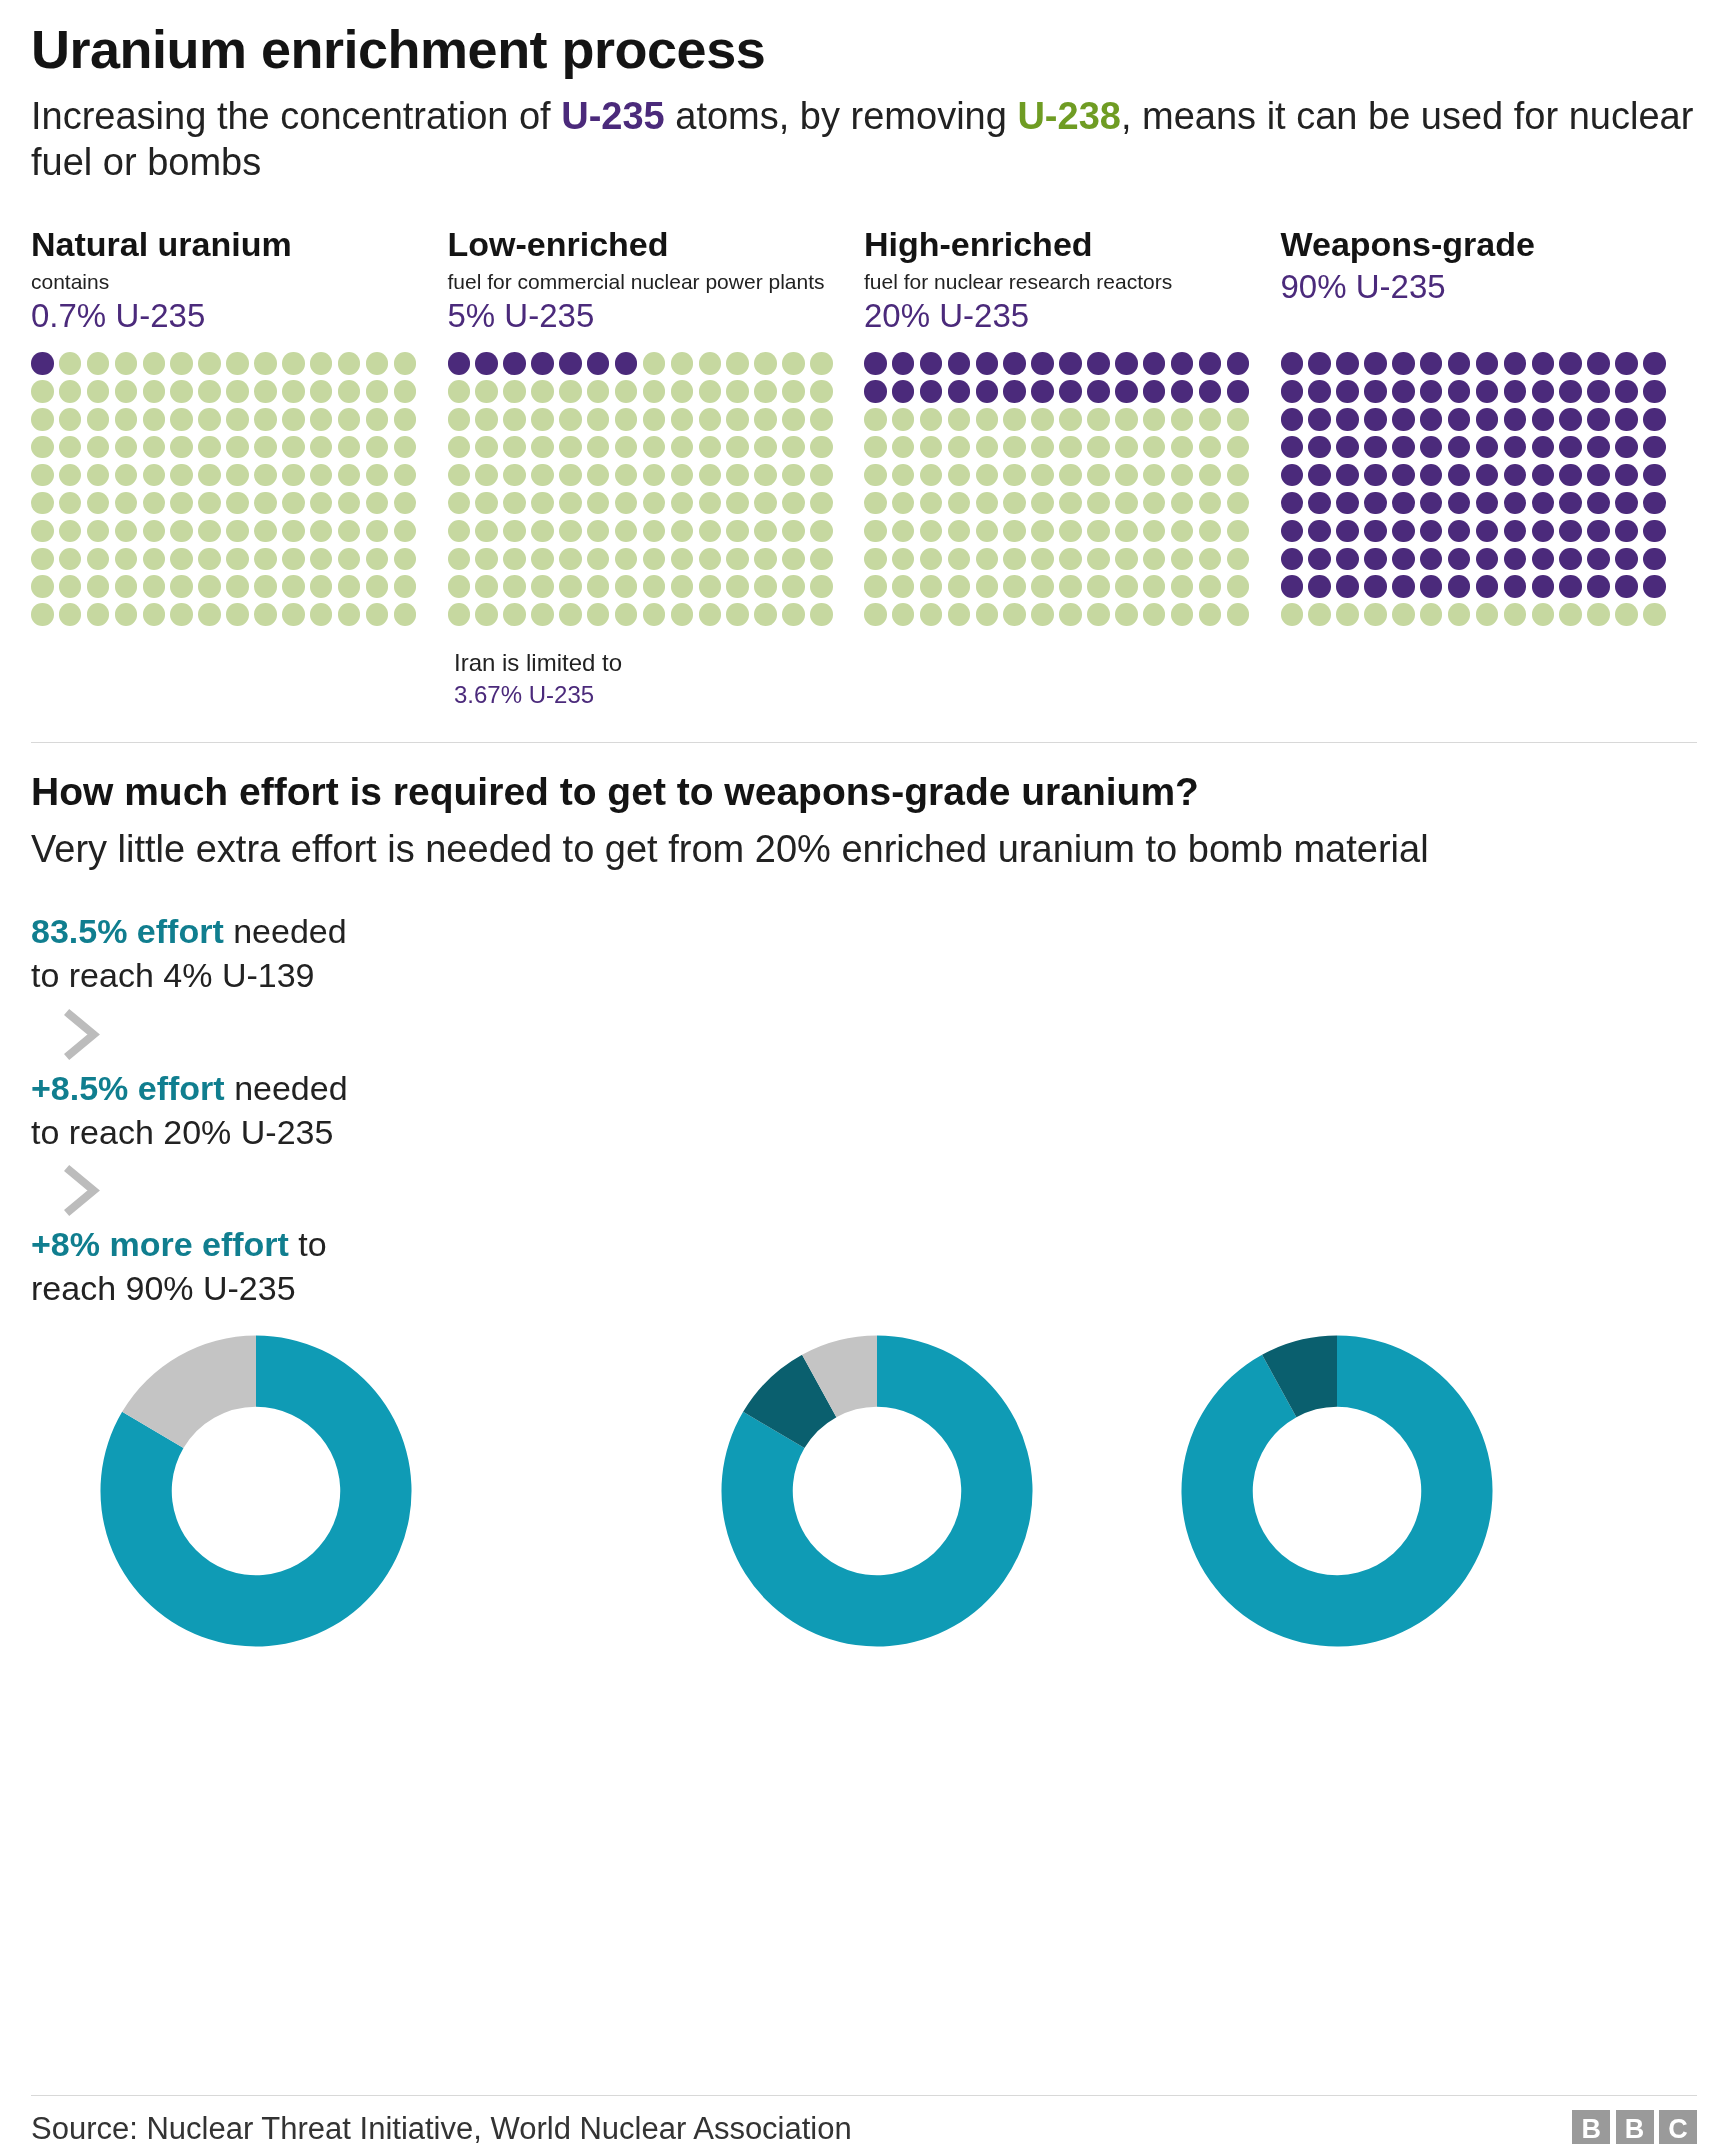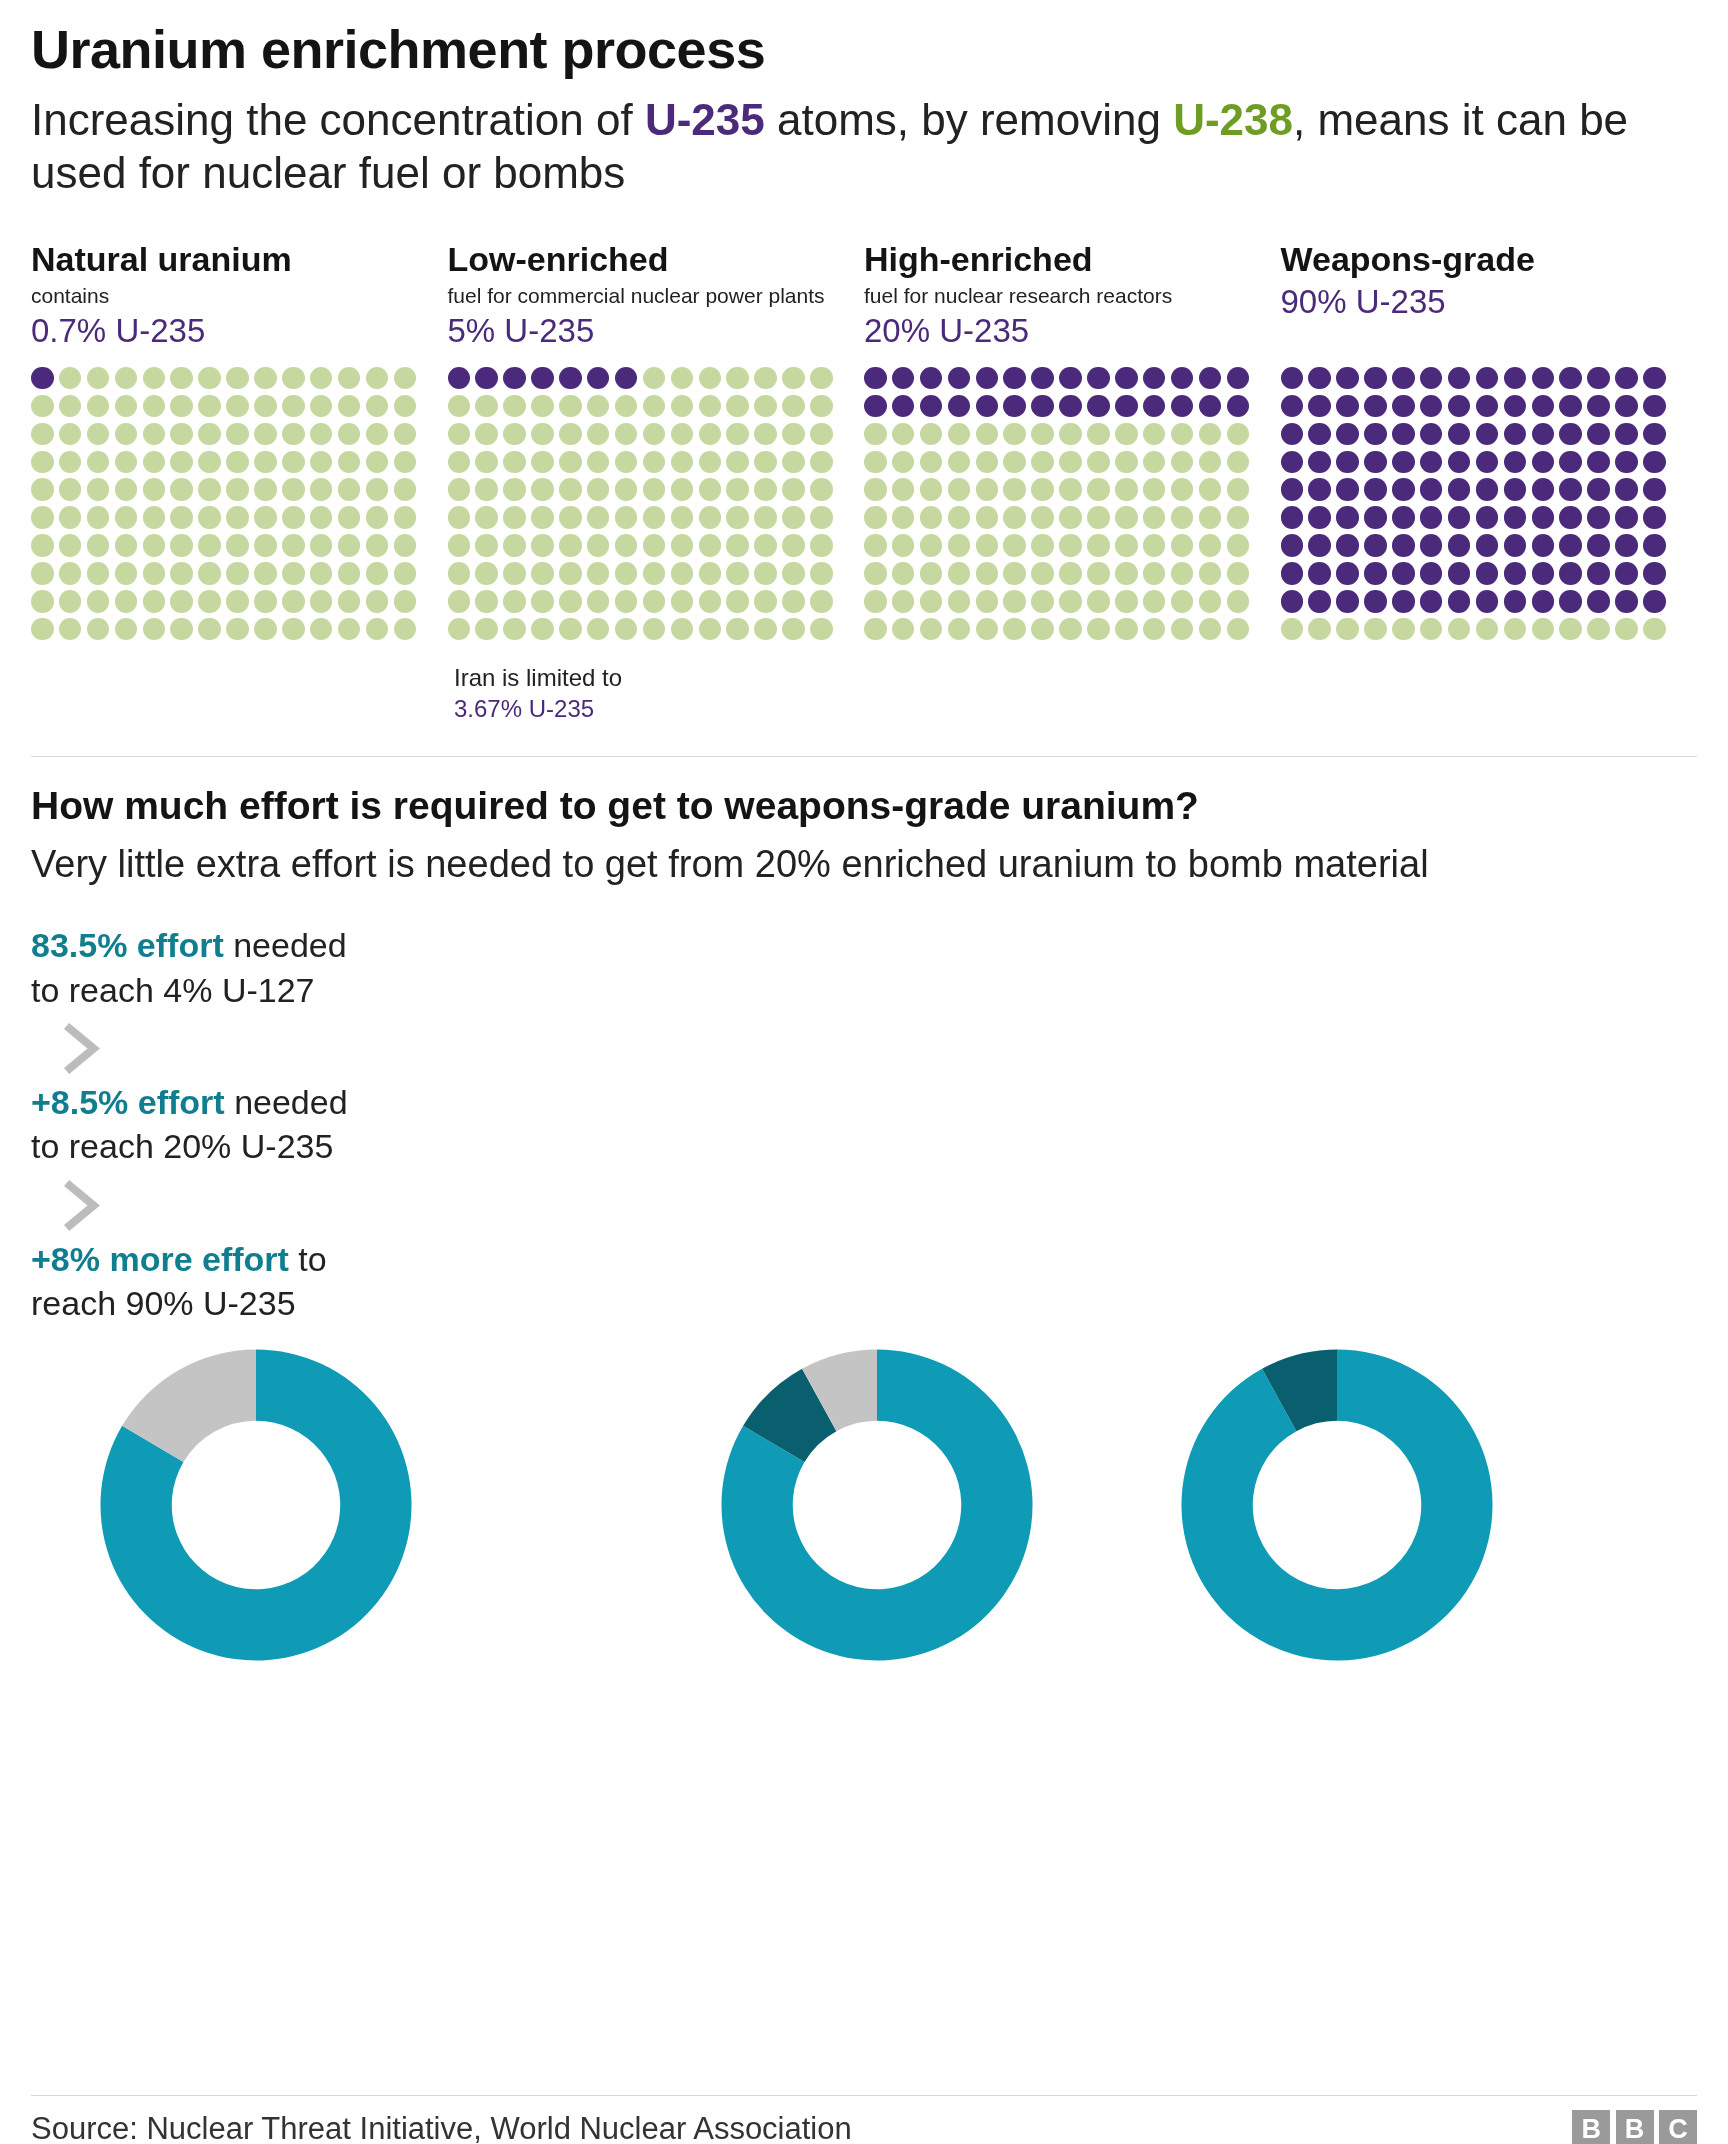--- a/index.html
+++ b/index.html
@@ -25,21 +25,21 @@
   
   .title {
     font-size: 54px;
     font-weight: bold;
     letter-spacing: -0.5px;
     margin: 20px 0 0 0;
     color: #141414;
     line-height: 1.08;
   }
   .subtitle {
-    font-size: 44px;
+    font-size: 38px;
     line-height: 1.22;
     margin: 14.4px 0 0 0;
     color: #222222;
     max-width: 1674px;
   }
   .u235 { color: #4b2a7b; font-weight: bold; }
   .u238 { color: #6f9c23; font-weight: bold; }
 
   
   .grid4 {
@@ -806,21 +806,21 @@
   </div>
 
   <hr class="sep">
 
   <div class="sec2-title">How much effort is required to get to weapons-grade uranium?</div>
   <div class="sec2-sub">Very little extra effort is needed to get from 20% enriched uranium to bomb material</div>
 
   <div class="effort-row">
     <div class="effort-item">
       <span class="hl">83.5% effort</span><span> needed</span><br>
-      <span>to reach 4% U-127</span>
+      <span>to reach 4% U-139</span>
     </div>
     <div class="chev">
       <svg width="54" height="63" viewBox="0 0 60 70" aria-hidden="true">
           <polyline points="14,10 44,35 14,60" fill="none" stroke="#bcbcbc" stroke-width="9"></polyline>
         </svg>
     </div>
     <div class="effort-item">
       <span class="hl">+8.5% effort</span><span> needed</span><br>
       <span>to reach 20% U-235</span>
     </div>

